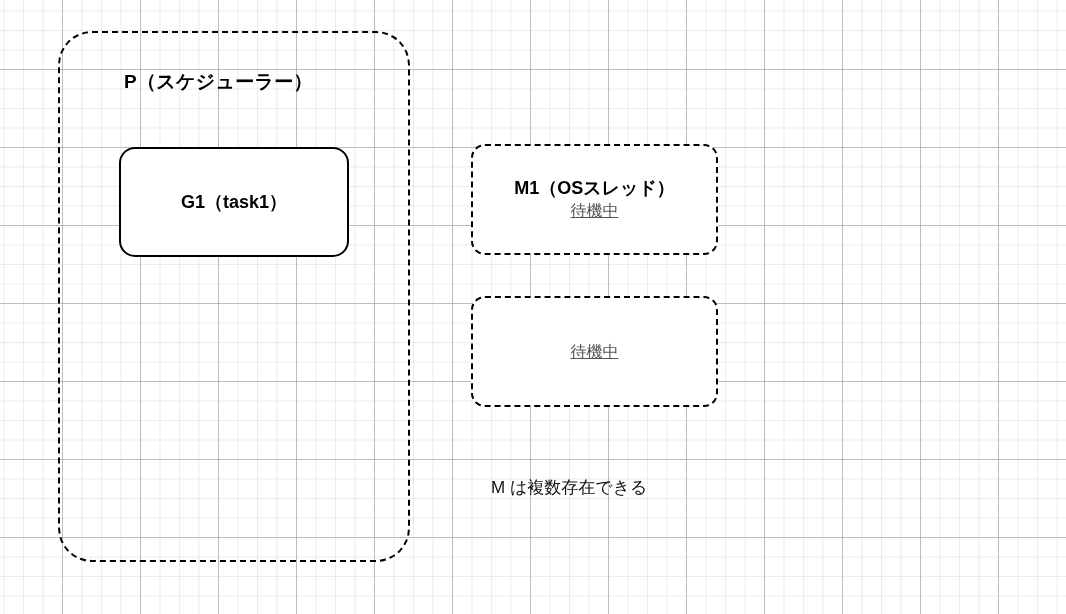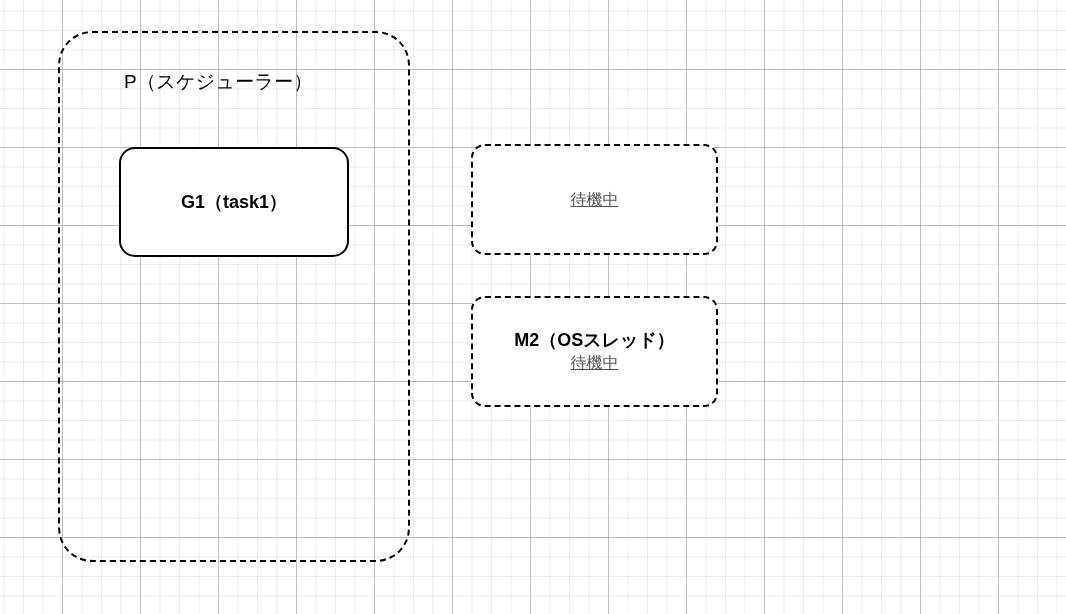--- a/index.html
+++ b/index.html
@@ -57,21 +57,21 @@
     height: 531px;
     border: 2px dashed #000000;
     border-radius: 34px;
     background: transparent;
     justify-content: flex-start;
     align-items: flex-start;
   }
   .container-p-label {
     margin: 36px 0 8px 64px;
     font-size: 19px;
-    font-weight: normal;
+    font-weight: bold;
     color: #000000;
     letter-spacing: 0.3px;
     white-space: nowrap;
   }
 
   
   .g-box {
     border: 2.4px solid #000000;
     border-radius: 16px;
     width: 230px;
@@ -133,22 +133,23 @@
   <div class="node container-p">
     <div class="container-p-label">P（スケジューラー）</div>
   </div>
 
   <div class="node g-box" id="g-box-1">
     <div class="g-label">G1（task1）</div>
   </div>
 
 
   <div class="node m-box" id="m-box-1">
+    <div class="m-title">M1（OSスレッド）</div>
     <div class="m-status">待機中</div>
   </div>
 
   <div class="node m-box" id="m-box-2">
-    <div class="m-title">M2（OSスレッド）</div>
     <div class="m-status">待機中</div>
   </div>
 
+  <div class="caption">M は複数存在できる</div>
 
 </div>
 
 </body></html>

